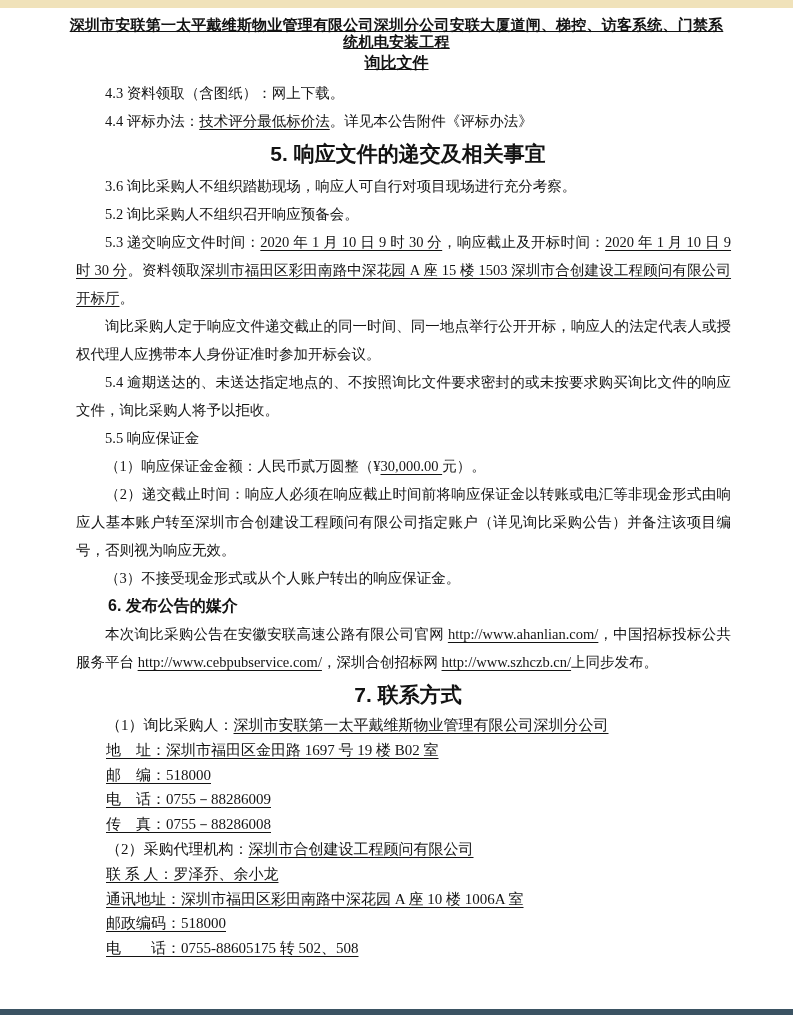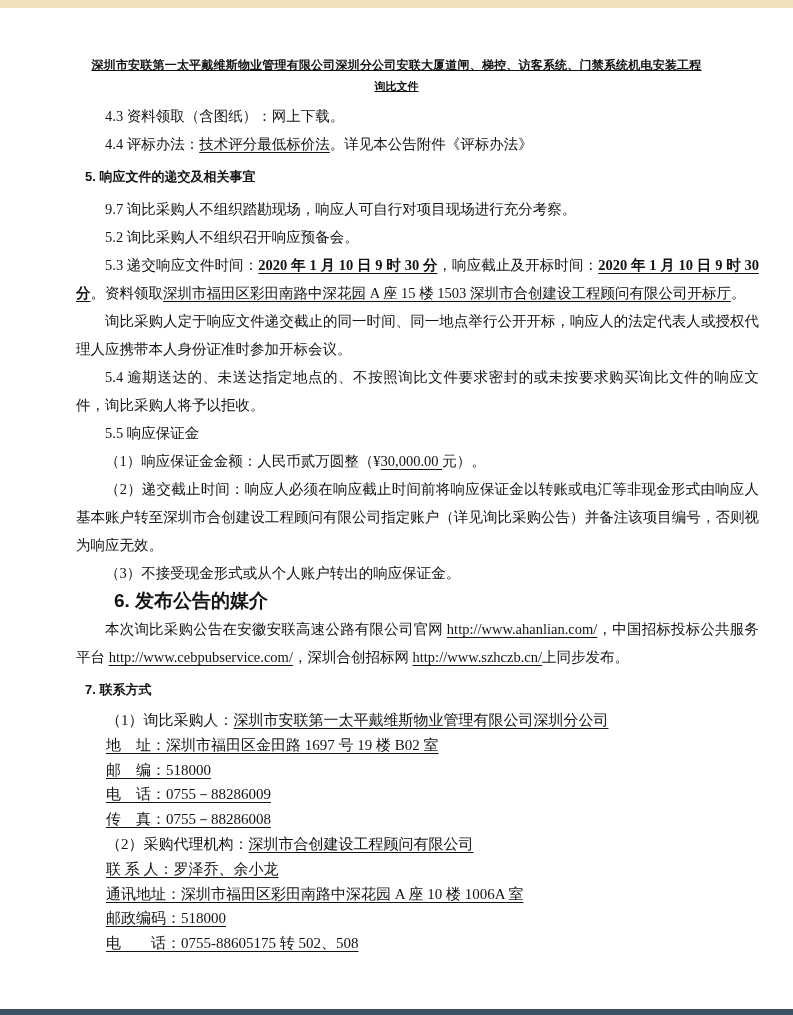--- a/index.html
+++ b/index.html
@@ -20,83 +20,83 @@
   .band-bottom {
     position: absolute;
     bottom: 0; left: 0; right: 0;
     height: 6px;
   }
   header.doc-header {
     padding: 17px 64px 0 64px;
     text-align: center;
   }
   .hdr-line1 {
-    font-size: 12px;
+    font-size: 15px;
     line-height: 17px;
     font-weight: bold;
     text-decoration: underline;
     letter-spacing: 0.2px;
-    margin-top: 40px;
   }
   .hdr-line2 {
     margin-top: 3px;
-    font-size: 11px;
+    font-size: 16px;
     line-height: 18px;
     font-weight: bold;
     text-decoration: underline;
   }
   main.doc-body {
-    padding: 7px 34px 0 76px;
+    padding: 7px 62px 0 76px;
   }
   p { margin: 0; }
   p.body {
     font-size: 14.5px;
     line-height: 28px;
     text-align: justify;
     text-indent: 2em;
   }
   p.heading1 {
     font-family: "Liberation Sans", "DejaVu Sans", sans-serif;
-    font-size: 13px;
+    font-size: 21px;
     line-height: 28px;
     font-weight: bold;
     text-indent: 0;
     padding-left: 9px;
     margin: 5px 0 4px 0;
+    text-align: center;
   }
   p.heading2 {
     font-family: "Liberation Sans", "DejaVu Sans", sans-serif;
-    font-size: 19px;
+    font-size: 16px;
     line-height: 28px;
     font-weight: bold;
     text-indent: 2em;
   }
   p.contact {
     font-size: 15px;
     line-height: 24.8px;
     text-indent: 2em;
   }
-  .seg-b { font-weight: bold; }
+  .seg-b { font-weight: normal; }
   .seg-u { text-decoration: underline; text-underline-offset: 3px; }
 </style>
 </head>
 <body>
 
 <div class="band-top" style="background: rgb(240, 226, 186);"></div>
 
 <header class="doc-header">
   <div class="hdr-line1">深圳市安联第一太平戴维斯物业管理有限公司深圳分公司安联大厦道闸、梯控、访客系统、门禁系统机电安装工程</div>
   <div class="hdr-line2">询比文件</div>
 </header>
 
 <main class="doc-body" id="doc-body">
     <p class="body"><span class="">4.3 资料领取（含图纸）：网上下载。</span></p>
     <p class="body"><span class="">4.4 评标办法：</span><span class="seg-u">技术评分最低标价法</span><span class="">。详见本公告附件《评标办法》</span></p>
     <p class="heading1"><span class="">5. 响应文件的递交及相关事宜</span></p>
-    <p class="body"><span class="">9.7 询比采购人不组织踏勘现场，响应人可自行对项目现场进行充分考察。</span></p>
+    <p class="body"><span class="">3.6 询比采购人不组织踏勘现场，响应人可自行对项目现场进行充分考察。</span></p>
     <p class="body"><span class="">5.2 询比采购人不组织召开响应预备会。</span></p>
     <p class="body"><span class="">5.3 递交响应文件时间：</span><span class="seg-b seg-u">2020 年 1 月 10 日 9 时 30 分</span><span class="">，响应截止及开标时间：</span><span class="seg-b seg-u">2020 年 1 月 10 日 9 时  30 分</span><span class="">。资料领取</span><span class="seg-u">深圳市福田区彩田南路中深花园 A 座 15 楼 1503 深圳市合创建设工程顾问有限公司开标厅</span><span class="">。</span></p>
     <p class="body"><span class="">询比采购人定于响应文件递交截止的同一时间、同一地点举行公开开标，响应人的法定代表人或授权代理人应携带本人身份证准时参加开标会议。</span></p>
     <p class="body"><span class="">5.4 逾期送达的、未送达指定地点的、不按照询比文件要求密封的或未按要求购买询比文件的响应文件，询比采购人将予以拒收。</span></p>
     <p class="body"><span class="">5.5 响应保证金</span></p>
     <p class="body"><span class="">（1）响应保证金金额：人民币贰万圆整（¥</span><span class="seg-u">30,000.00 </span><span class="">元）。</span></p>
     <p class="body"><span class="">（2）递交截止时间：响应人必须在响应截止时间前将响应保证金以转账或电汇等非现金形式由响应人基本账户转至深圳市合创建设工程顾问有限公司指定账户（详见询比采购公告）并备注该项目编号，否则视为响应无效。</span></p>
     <p class="body"><span class="">（3）不接受现金形式或从个人账户转出的响应保证金。</span></p>
     <p class="heading2"><span class="">6.  发布公告的媒介</span></p>
     <p class="body"><span class="">本次询比采购公告在安徽安联高速公路有限公司官网 </span><span class="seg-u">http://www.ahanlian.com/</span><span class="">，中国招标投标公共服务平台 </span><span class="seg-u">http://www.cebpubservice.com/</span><span class="">，深圳合创招标网 </span><span class="seg-u">http://www.szhczb.cn/</span><span class="">上同步发布。</span></p>

